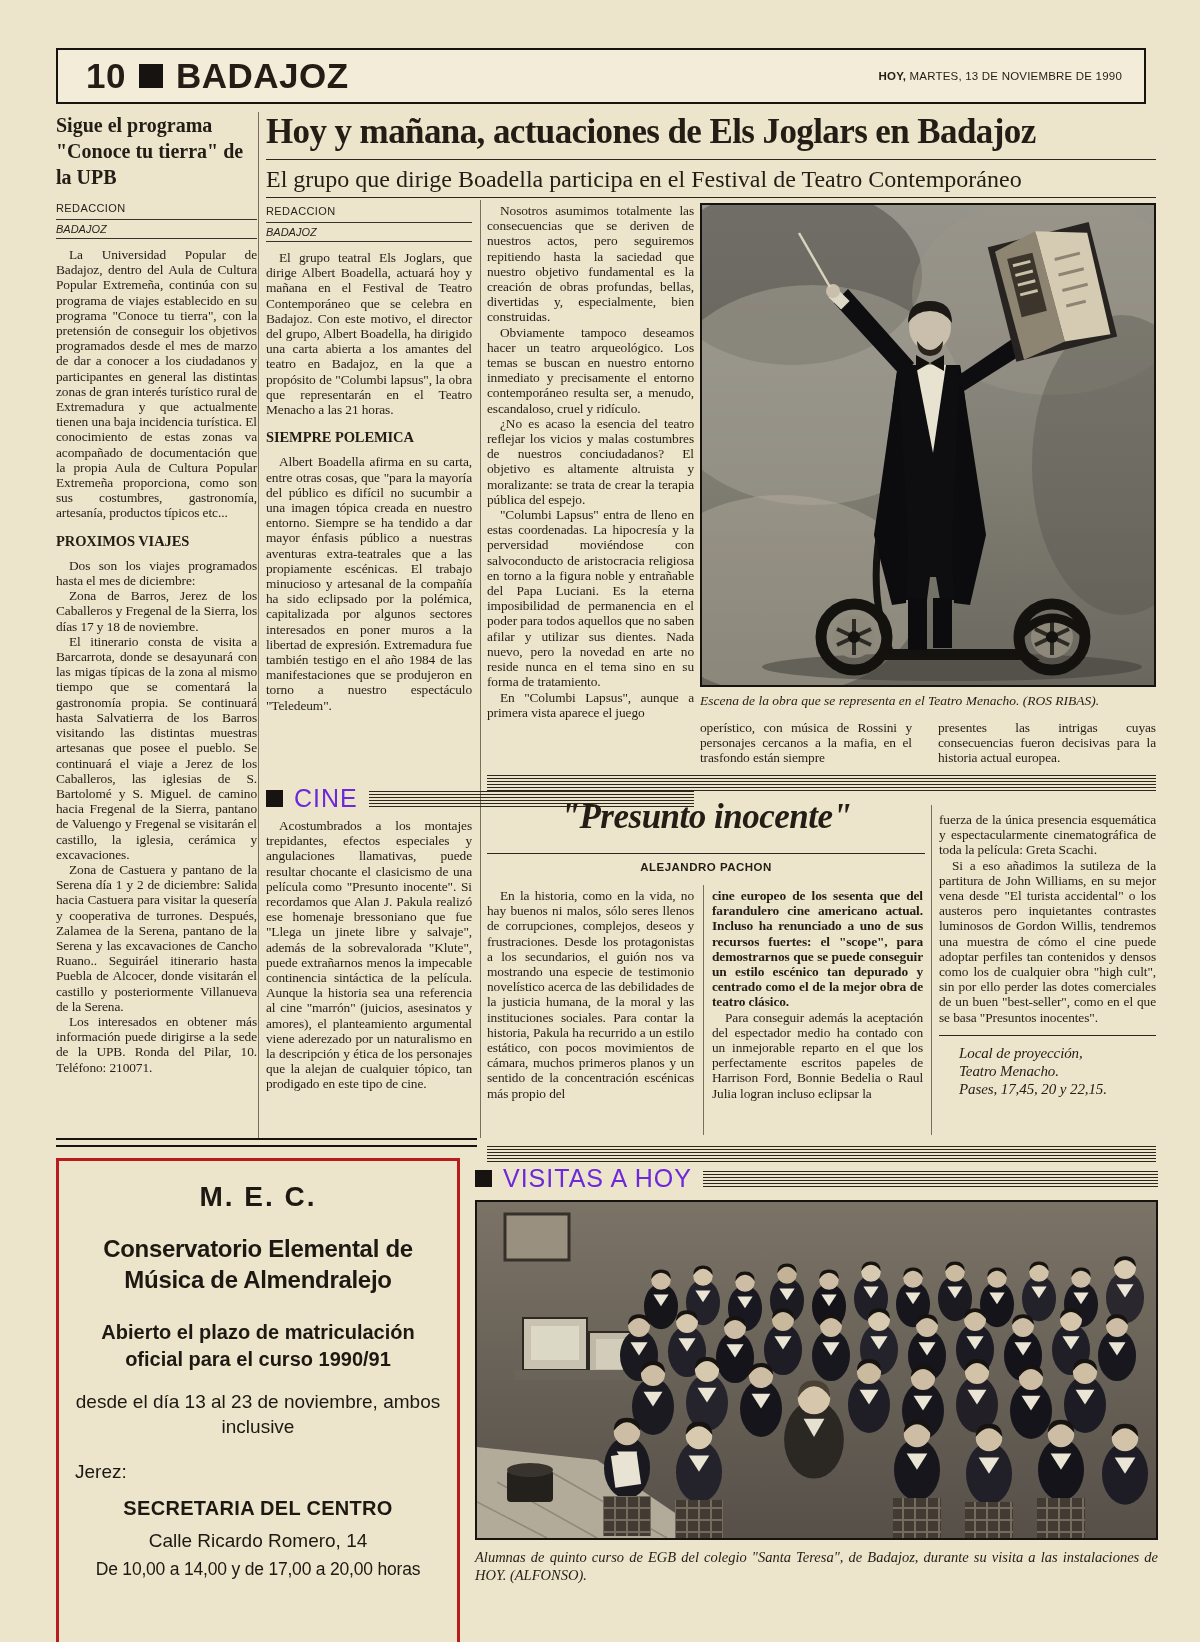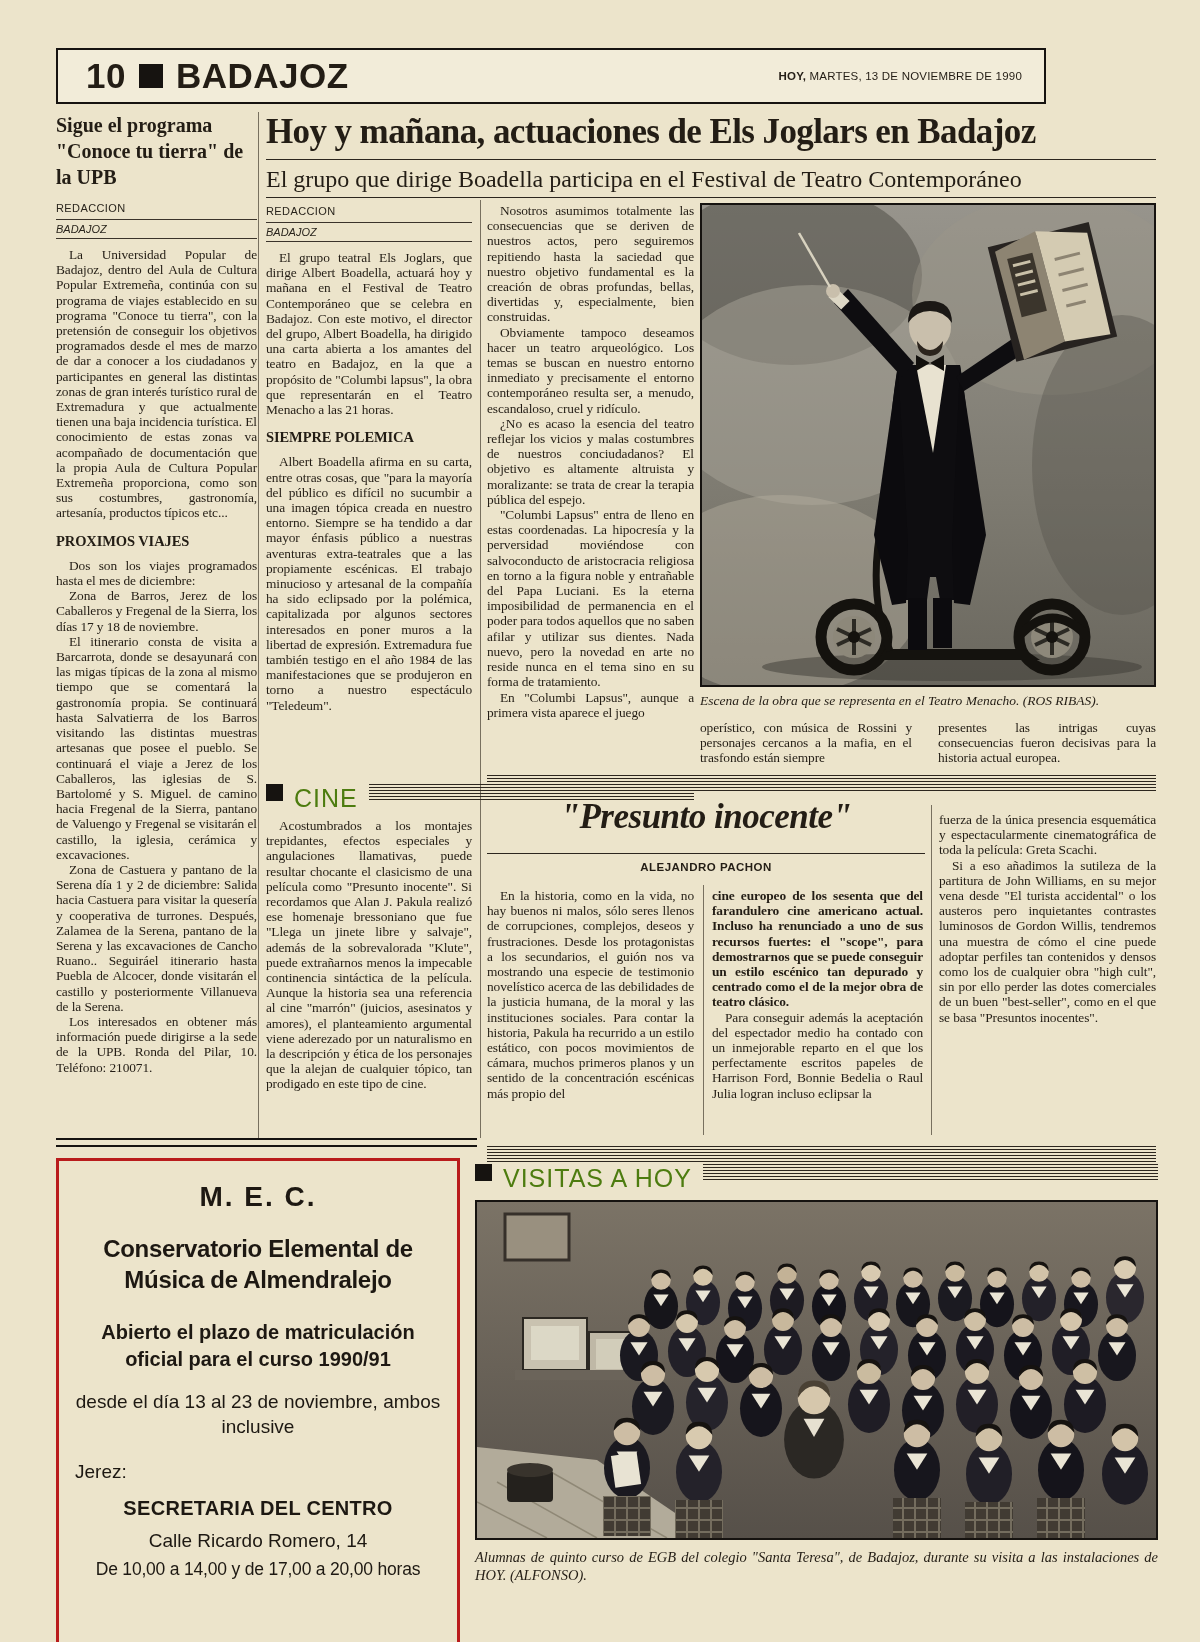--- a/index.html
+++ b/index.html
@@ -1,20 +1,20 @@
 <!DOCTYPE html>
 <html lang="es"><head>
 <meta charset="utf-8">
 <style>
   html,body{margin:0;padding:0;background:#d8d0ba;}
   #page{position:relative;width:1200px;height:1642px;background:#ece4cb;
         font-family:"Liberation Serif","DejaVu Serif",serif;color:#231d15;overflow:hidden;}
 
   
-  .header-box{position:absolute;left:56px;top:48px;width:990px;height:56px;
+  .header-box{position:absolute;left:56px;top:48px;width:1090px;height:56px;
     border:2px solid #161310;background:#f2ecd9;box-sizing:border-box;
     display:flex;align-items:center;justify-content:space-between;padding:0 22px 0 28px;
     font-family:"Liberation Sans","DejaVu Sans",sans-serif;}
   .header-left{display:flex;align-items:center;gap:13px;font-size:35px;font-weight:bold;letter-spacing:.5px;}
   .sq{background:#161310;display:inline-block;}
   .sq-lg{width:24px;height:24px;}
   .sq-sm{width:17px;height:17px;}
   .header-date{font-size:11.5px;letter-spacing:.2px;}
   .header-date b{font-weight:bold;}
 
@@ -38,22 +38,22 @@
 
   
   .headline{position:absolute;left:266px;top:112px;width:890px;font-size:35px;font-weight:bold;
     letter-spacing:-0.6px;white-space:nowrap;}
   .subheadline{position:absolute;left:266px;top:166px;width:890px;font-size:24px;white-space:nowrap;}
   .col{position:absolute;}
   .photo-frame{position:absolute;border:2px solid #161310;background:#8b887e;box-sizing:border-box;}
   .caption{font-style:italic;font-size:13.5px;line-height:17px;}
 
   
-  .section-header{position:absolute;display:flex;gap:11px;
-    font-family:"Liberation Sans","DejaVu Sans",sans-serif;font-size:25px;letter-spacing:1px;color:#4d7c0f;}
+  .section-header{position:absolute;display:flex;align-items:center;gap:11px;
+    font-family:"Liberation Sans","DejaVu Sans",sans-serif;font-size:25px;letter-spacing:1px;color:#6d28d9;}
   .section-header .lines{flex:1;height:16px;}
   .cine-title{position:absolute;left:487px;top:797px;width:438px;text-align:center;
     font-size:35px;font-weight:bold;font-style:italic;letter-spacing:-0.5px;}
   .cine-author{position:absolute;left:487px;top:861px;width:438px;text-align:center;
     font-family:"Liberation Sans","DejaVu Sans",sans-serif;font-size:11.5px;font-weight:bold;letter-spacing:.5px;}
   .venue{margin-top:10px;border-top:1.5px solid #2c261e;padding:8px 0 0 20px;
     font-style:italic;font-size:15px;line-height:18px;text-align:left;}
   .venue div{text-indent:0;}
 
   
@@ -226,20 +226,25 @@
   <div class="col bt" style="left:487px;top:888px;width:207px;">
     <p>En la historia, como en la vida, no hay buenos ni malos, sólo seres llenos de corrupciones, complejos, deseos y frustraciones. Desde los protagonistas a los secundarios, el guión nos va mostrando una especie de testimonio novelístico acerca de las debilidades de la justicia humana, de la moral y las instituciones sociales. Para contar la historia, Pakula ha recurrido a un estilo estático, con pocos movimientos de cámara, muchos primeros planos y un sentido de la concentración escénicas más propio del</p>
   </div>
   <div class="col bt" style="left:712px;top:888px;width:211px;">
     <p style="text-indent:0;font-weight:bold;">cine europeo de los sesenta que del farandulero cine americano actual. Incluso ha renunciado a uno de sus recursos fuertes: el "scope", para demostrarnos que se puede conseguir un estilo escénico tan depurado y centrado como el de la mejor obra de teatro clásico.</p>
     <p>Para conseguir además la aceptación del espectador medio ha contado con un inmejorable reparto en el que los perfectamente escritos papeles de Harrison Ford, Bonnie Bedelia o Raul Julia logran incluso eclipsar la</p>
   </div>
   <div class="col bt" style="left:939px;top:812px;width:217px;">
     <p style="text-indent:0;">fuerza de la única presencia esquemática y espectacularmente cinematográfica de toda la película: Greta Scachi.</p>
     <p>Si a eso añadimos la sutileza de la partitura de John Williams, en su mejor vena desde "El turista accidental" o los austeros pero inquietantes contrastes luminosos de Gordon Willis, tendremos una muestra de cómo el cine puede adoptar perfiles tan contenidos y densos como los de cualquier obra "high cult", sin por ello perder las dotes comerciales de un buen "best-seller", como en el que se basa "Presuntos inocentes".</p>
+    <div class="venue">
+      <div>Local de proyección,</div>
+      <div>Teatro Menacho.</div>
+      <div>Pases, 17,45, 20 y 22,15.</div>
+    </div>
   </div>
 
   <div class="double-rule" style="left:56px;top:1138px;width:421px;"></div>
   <div class="lines" style="position:absolute;left:487px;top:1146px;width:669px;height:16px;"></div>
 
   <div class="ad-box">
     <div class="ad-org">M. E. C.</div>
     <div class="ad-title">Conservatorio Elemental de Música de Almendralejo</div>
     <div class="ad-line1">Abierto el plazo de matriculación oficial para el curso 1990/91</div>
     <div class="ad-line2">desde el día 13 al 23 de noviembre, ambos inclusive</div>

